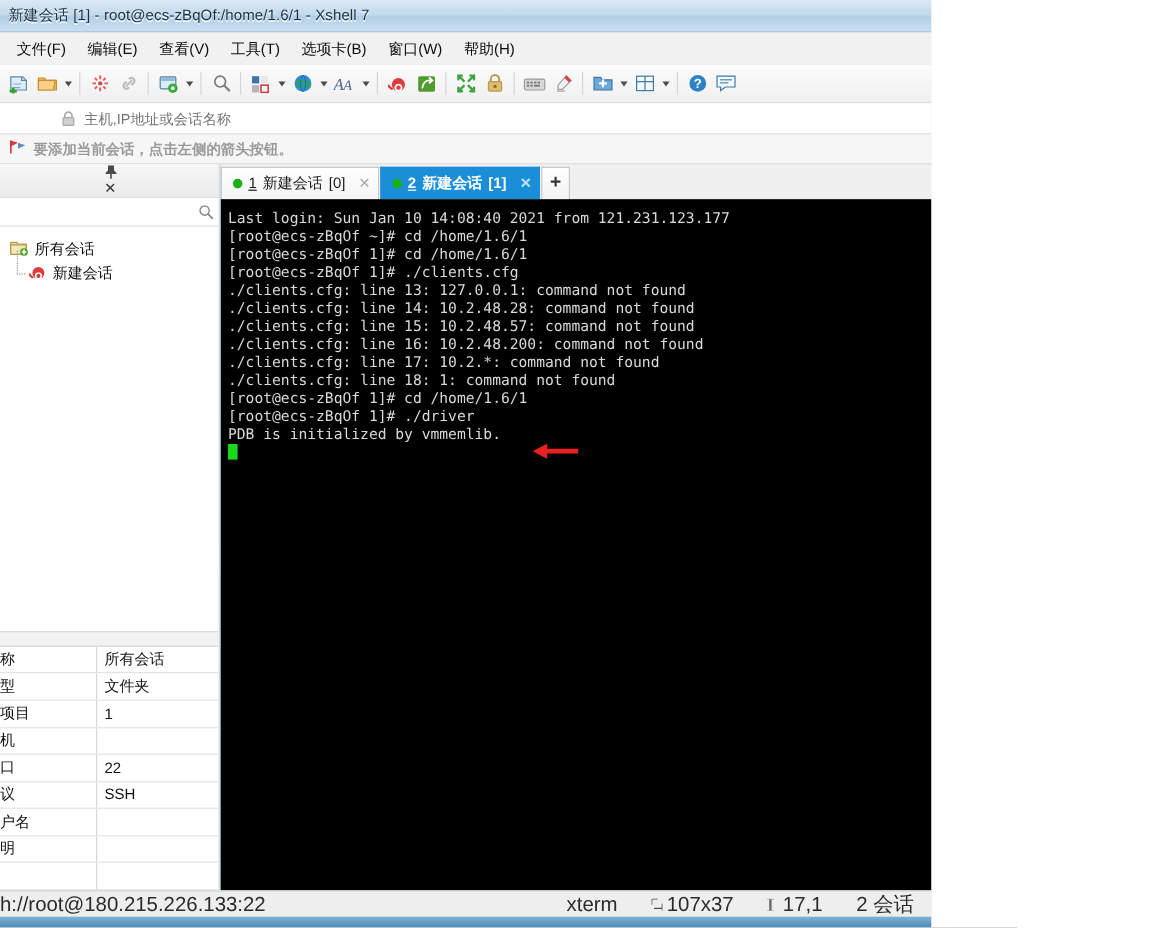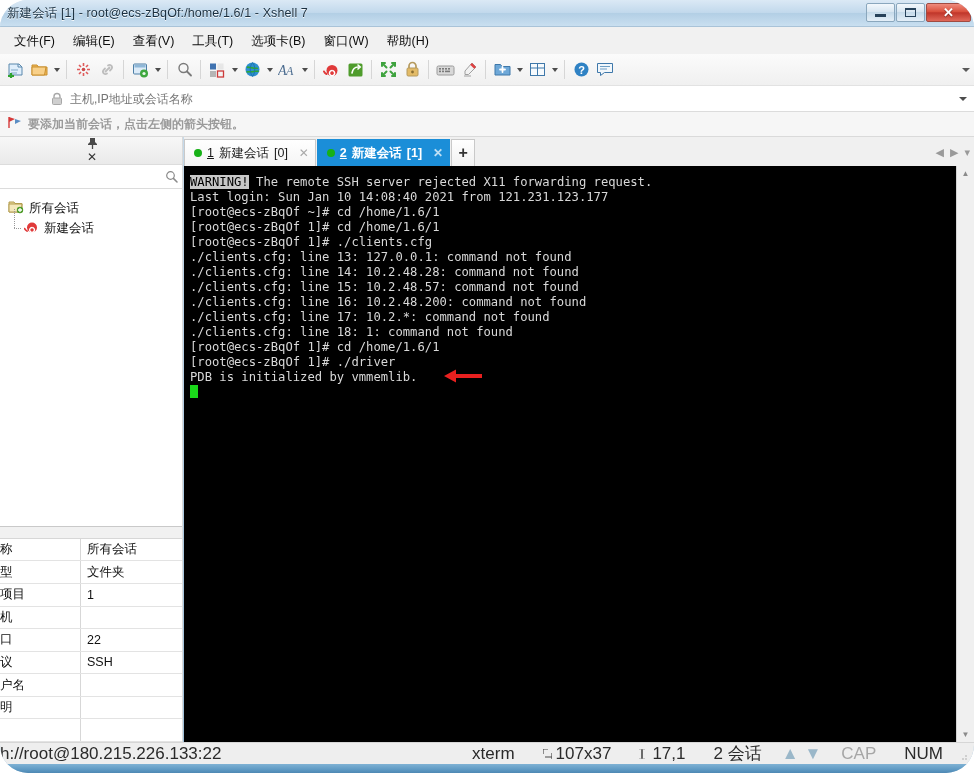--- a/index.html
+++ b/index.html
@@ -5,24 +5,23 @@
   * { box-sizing: border-box; margin: 0; padding: 0; }
   html, body {
     width: 974px; height: 773px;
     overflow: hidden;
     font-family: "Liberation Sans", sans-serif;
     font-size: 12px;
     background: #ffffff;
   }
   #app {
     position: relative;
-    width: 974px; height: 773px;
+    width: 776px; height: 773px;
     background: linear-gradient(180deg,#cfe0ee 0%, #b9d2e6 40%, #9dbfd8 100%);
     overflow: hidden;
-    border-radius: 28px;
   }
 
   
   .titlebar {
     position: absolute; left: 0; top: 0; width: 974px; height: 27px;
     background: linear-gradient(180deg,#dbe9f5 0%,#c2d9ec 48%,#b3cfe5 52%,#c9dff0 100%);
     border-bottom: 1px solid #a9c3d8;
     display: flex; align-items: center;
   }
   .titlebar .ttl {
@@ -551,21 +550,20 @@
     </div>
     <div class="tab-add">+</div>
     <div class="tabnav">
       <span>◀</span>
       <span>▶</span>
       <span>▾</span>
     </div>
   </div>
 
   <div class="terminal">
-    <div class="tline"><span class="t-inv">WARNING!</span><span class="t-white"> The remote SSH server rejected X11 forwarding request.</span></div>
     <div class="tline t-white">Last login: Sun Jan 10 14:08:40 2021 from 121.231.123.177</div>
     <div class="tline t-white">[root@ecs-zBqOf ~]# cd /home/1.6/1</div>
     <div class="tline t-white">[root@ecs-zBqOf 1]# cd /home/1.6/1</div>
     <div class="tline t-white">[root@ecs-zBqOf 1]# ./clients.cfg</div>
     <div class="tline t-white">./clients.cfg: line 13: 127.0.0.1: command not found</div>
     <div class="tline t-white">./clients.cfg: line 14: 10.2.48.28: command not found</div>
     <div class="tline t-white">./clients.cfg: line 15: 10.2.48.57: command not found</div>
     <div class="tline t-white">./clients.cfg: line 16: 10.2.48.200: command not found</div>
     <div class="tline t-white">./clients.cfg: line 17: 10.2.*: command not found</div>
     <div class="tline t-white">./clients.cfg: line 18: 1: command not found</div>

